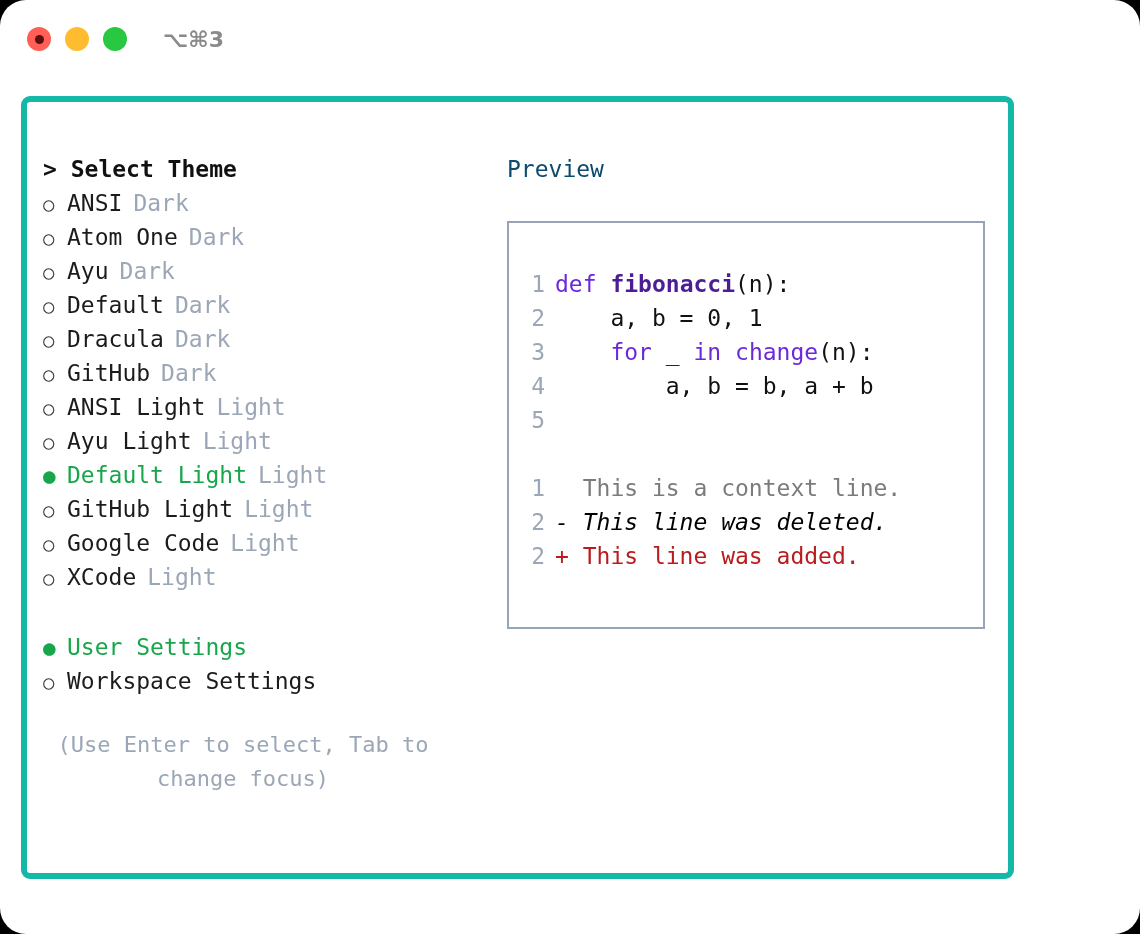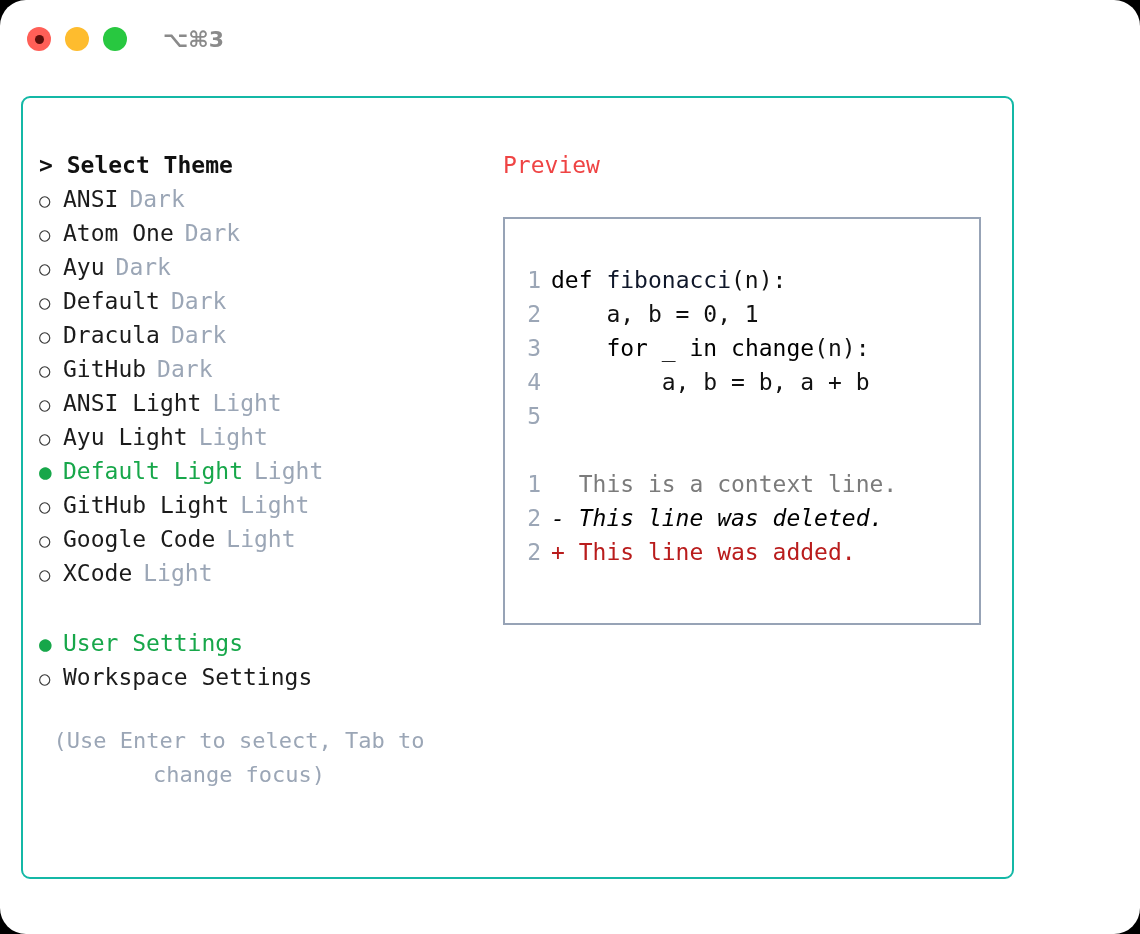--- a/index.html
+++ b/index.html
@@ -68,21 +68,21 @@
     white-space: pre;
   }
 
   
   .dialog {
     position: absolute;
     left: 21px;
     top: 96px;
     width: 993px;
     height: 783px;
-    border: 2px solid #14b8a6;
+    border: 6px solid #14b8a6;
     border-radius: 9px;
     box-sizing: border-box;
     background: #ffffff;
   }
 
   .dialog-inner {
     position: relative;
     width: 100%;
     height: 100%;
   }
@@ -157,21 +157,21 @@
 
   
   .right-col {
     position: absolute;
     left: 480px;
     top: 50px;
     width: 490px;
   }
   .preview-title {
     font-size: 23px;
-    color: #ef4444;
+    color: #0c4a6e;
     line-height: 34px;
     white-space: pre;
     margin-bottom: 35px;
   }
 
   .code-panel {
     width: 478px;
     height: 408px;
     border: 2px solid #97a3b6;
     box-sizing: border-box;
@@ -190,22 +190,22 @@
   .lineno {
     flex: 0 0 46px;
     width: 46px;
     text-align: right;
     color: #9ba6b6;
     padding-right: 10px;
     box-sizing: border-box;
   }
   .code-text { white-space: pre; }
 
-  .tok-kw   { color: #000000; }
-  .tok-fn   { color: #0f172a; }
+  .tok-kw   { color: #6d28d9; }
+  .tok-fn   { color: #4c1d95; font-weight: bold; }
   .tok-plain{ color: #111111; }
 
   .blank-line { height: 34px; }
 
   .diff-ctx { color: #7b7b7b; }
   .diff-del { color: #000000; font-style: italic; }
   .diff-add { color: #b91c1c; }
 </style>
 </head>
 <body>

